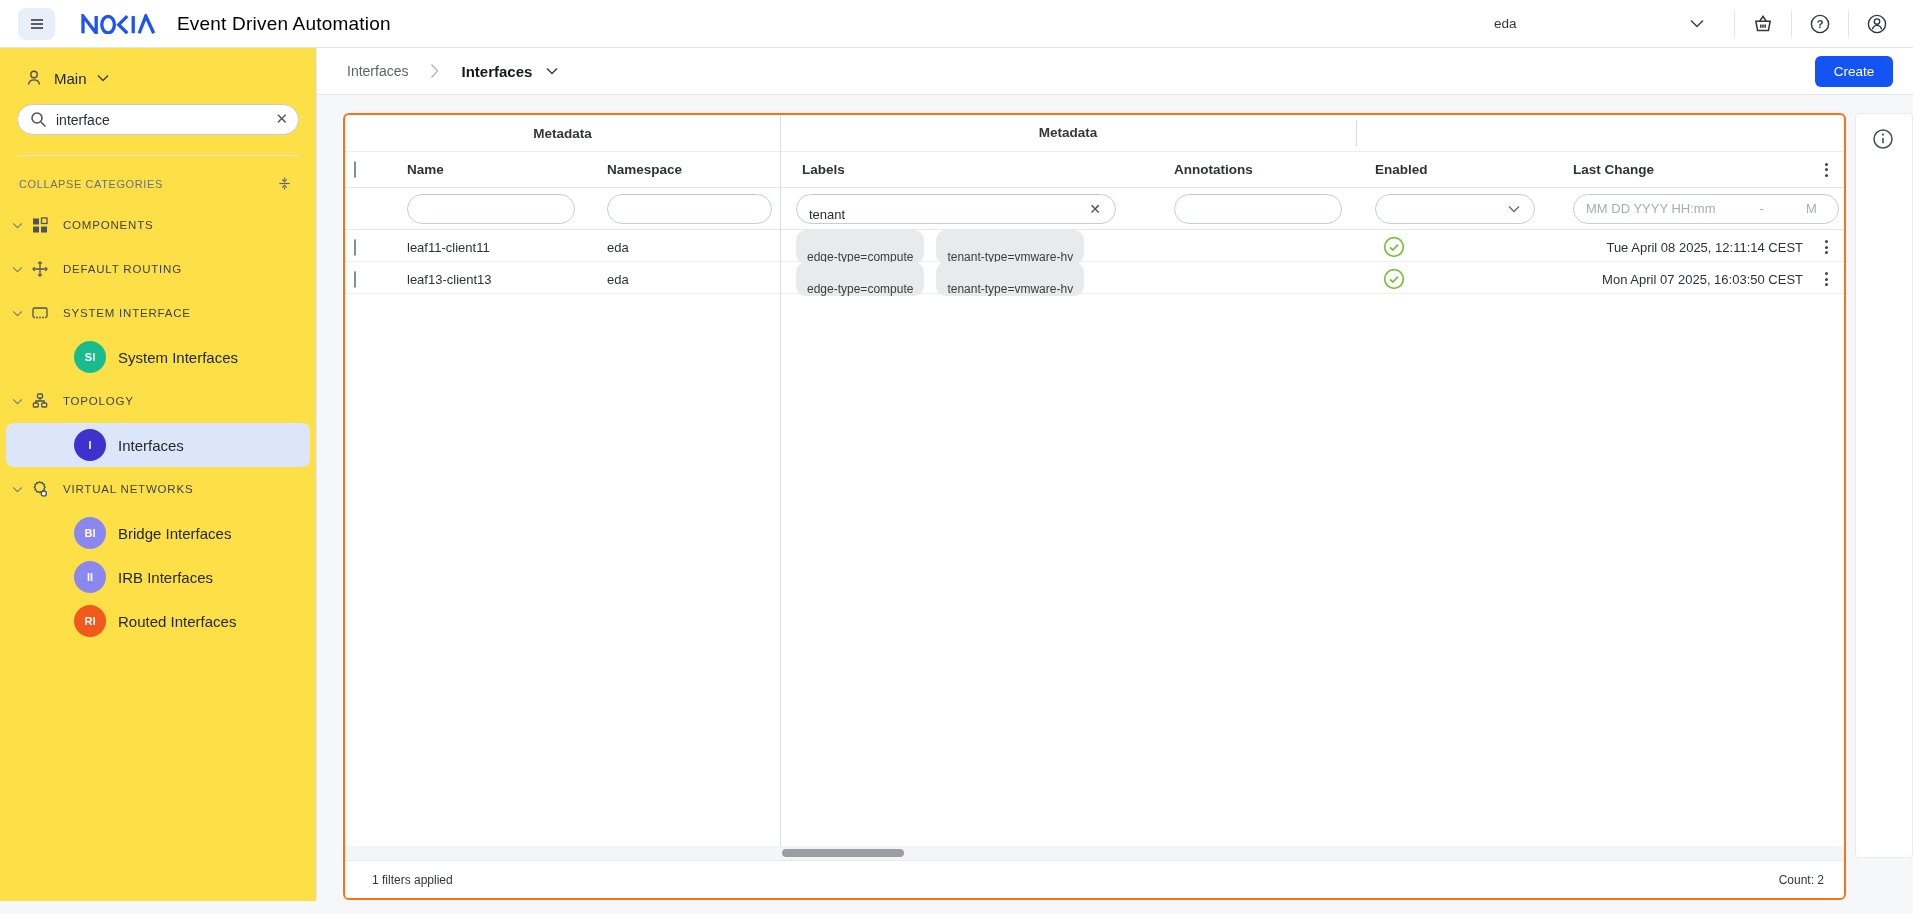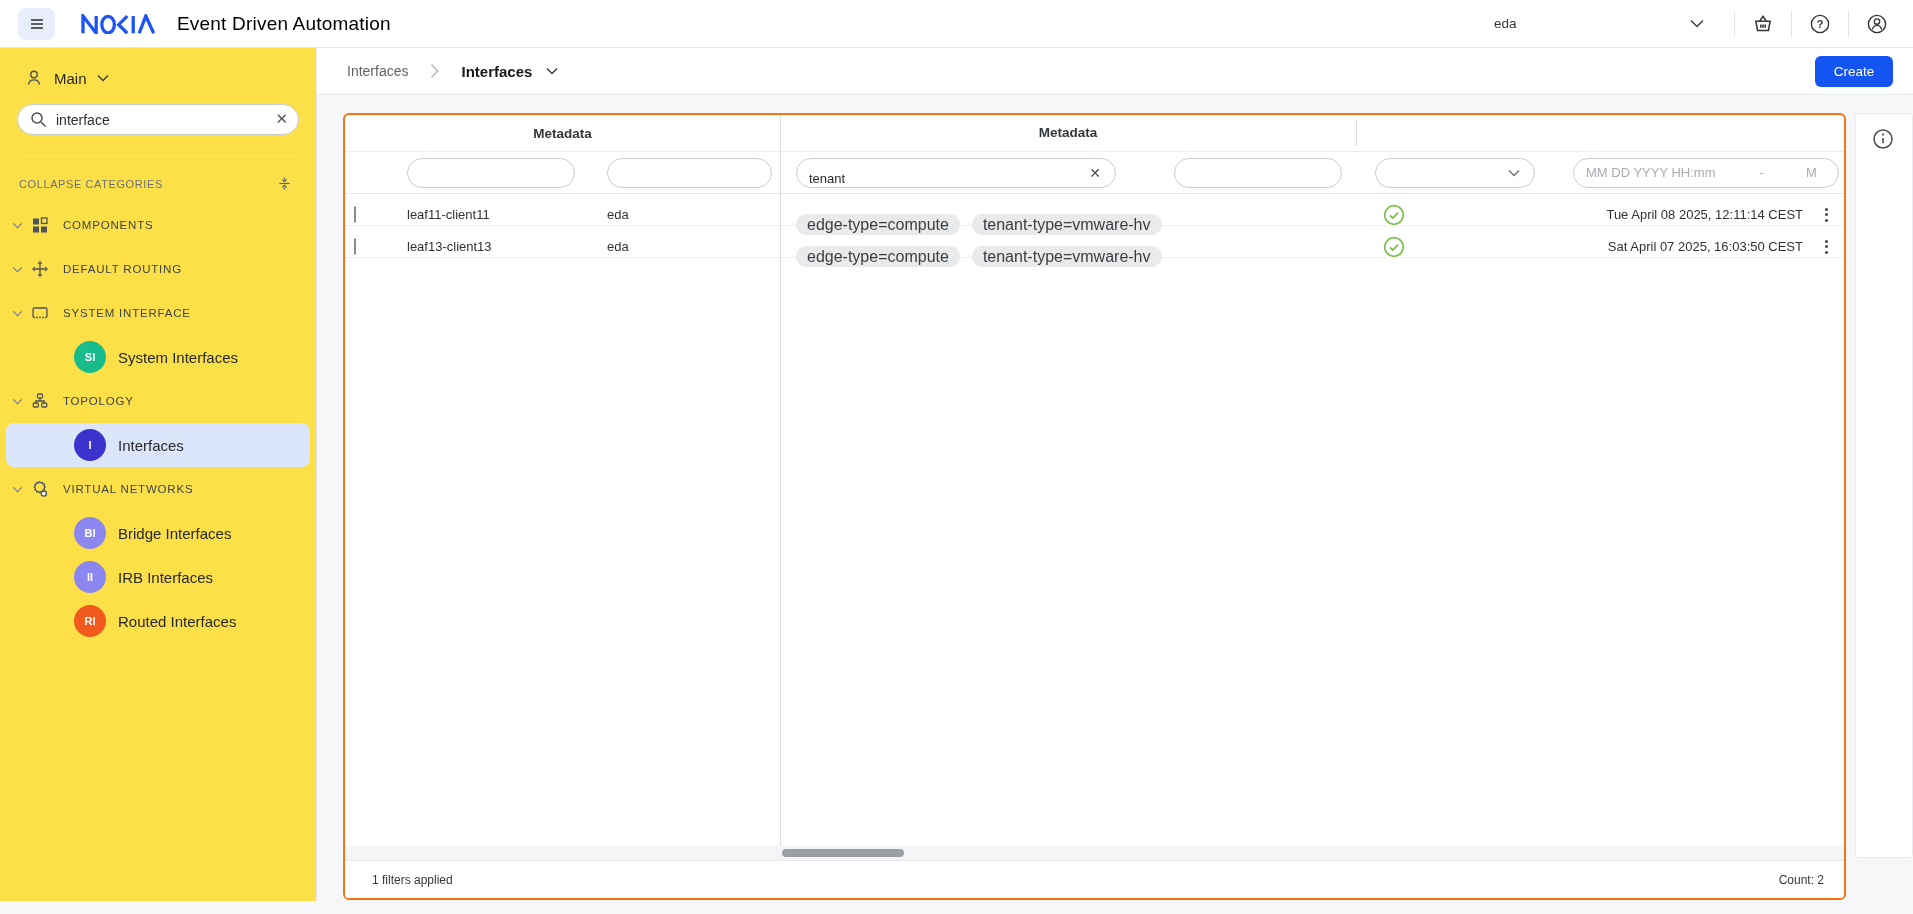--- a/index.html
+++ b/index.html
@@ -87,22 +87,22 @@
   .f-clear { color:#4a4d52; cursor:pointer; font-size:14px; padding:0 2px; }
   .f-annotations { width:168px; margin-left:19px; }
   .f-enabled { width:160px; margin-left:18px; display:flex; align-items:center; justify-content:flex-end;
     padding:0 14px; cursor:pointer; }
   .f-last { width:266px; margin-left:16px; display:flex; align-items:center; padding:0 12px;
     color:#a9adb3; overflow:hidden; white-space:nowrap; }
   .f-last .sep { margin-left:44px; } .f-last .endhint { margin-left:42px; }
   .data-row { height:32px; border-bottom:1px solid #eceef0; font-size:13px; color:#2f3235; }
   .cell-name,.cell-ns { padding-left:12px; }
   .cell-labels { padding-left:16px; display:flex; gap:12px; }
-  .chip { background:#e9eaec; border-radius:10px; height:21px; line-height:21px; padding:0 11px;
-    font-size:16px; color:#3a3d40; white-space:nowrap;margin-top:20px; }
+  .chip { background:#e9eaec; border-radius:10px; height:21px; line-height:21px; padding:17px 11px;
+    font-size:12px; color:#3a3d40; white-space:nowrap; }
   .cell-enabled { padding-left:26px; display:flex; align-items:center; }
   .cell-last { text-align:right; padding-right:2px; color:#2f3235; }
   .body-spacer { flex:1; }
   .hscroll { height:14px; background:#f4f5f6; position:relative; }
   .hscroll-thumb { position:absolute; left:437px; top:3px; width:122px; height:8px; background:#9b9fa5;
     border-radius:4px; cursor:grab; }
   .card-footer { height:38px; border-top:1px solid #e7e9ec; display:flex; align-items:center;
     padding:0 20px 0 27px; font-size:12px; color:#33363a; background:#fff; }
   .count { margin-left:auto; }
 
@@ -312,20 +312,36 @@
   </div>
 
   <section class="card">
     <div class="v-divider"></div>
 
     <div class="tgrid group-row">
       <div class="group-cell g1">Metadata</div>
       <div class="group-cell g2">Metadata</div>
     </div>
 
+    <div class="tgrid header-row">
+      <div><span class="checkbox"></span></div>
+      <div class="hc">Name</div>
+      <div class="hc">Namespace</div>
+      <div class="hc hc-labels">Labels</div>
+      <div class="hc hc-annotations">Annotations</div>
+      <div class="hc hc-enabled">Enabled</div>
+      <div class="hc hc-last">Last Change</div>
+      <div>
+        <button class="kebab">
+            <i></i>
+            <i></i>
+            <i></i>
+          </button>
+      </div>
+    </div>
 
     <div class="tgrid filter-row">
       <div></div>
       <div><input class="pill f-name" style=""></div>
       <div><input class="pill f-namespace" style=""></div>
       <div>
         <div class="pill f-labels">
           <input value="tenant" style="">
           <span class="f-clear">✕</span>
         </div>
@@ -381,21 +397,21 @@
         <span class="chip">edge-type=compute</span>
         <span class="chip">tenant-type=vmware-hv</span>
       </div>
       <div></div>
       <div class="cell-enabled">
         <svg width="22" height="22" viewBox="0 0 22 22">
           <circle cx="11" cy="11" r="9.3" fill="none" stroke="#78c043" stroke-width="1.7"></circle>
           <polyline points="7,11.3 9.8,14 15,8.6" fill="none" stroke="#78c043" stroke-width="1.8"></polyline>
         </svg>
       </div>
-      <div class="cell-last">Sat April 07 2025, 16:03:50 CEST</div>
+      <div class="cell-last">Mon April 07 2025, 16:03:50 CEST</div>
       <div>
           <button class="kebab">
             <i></i>
             <i></i>
             <i></i>
           </button>
         </div>
     </div>
 
     <div class="body-spacer"></div>

